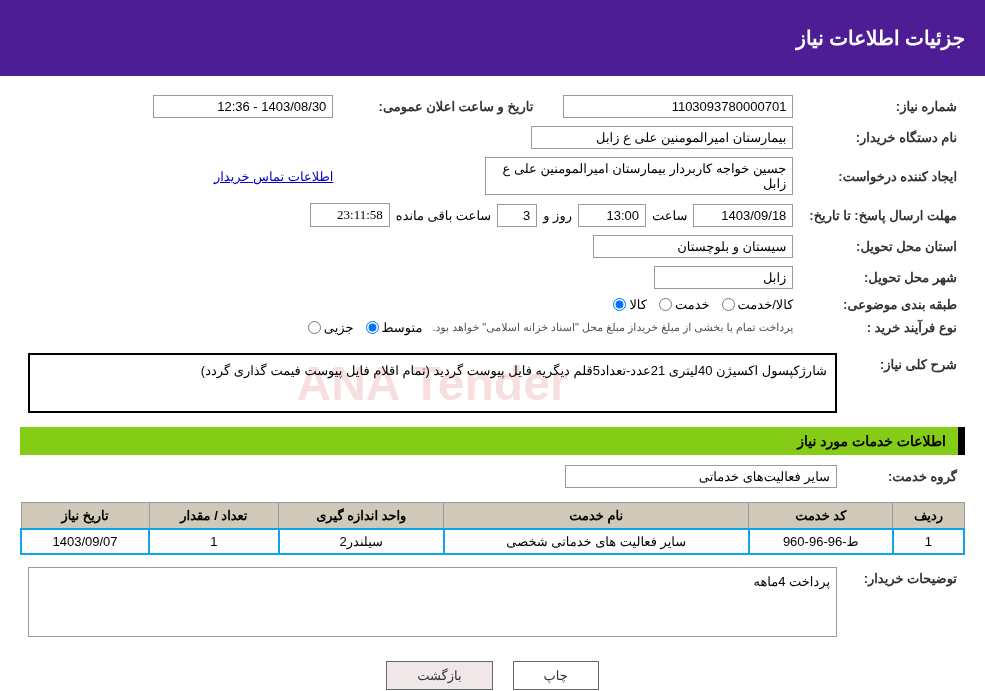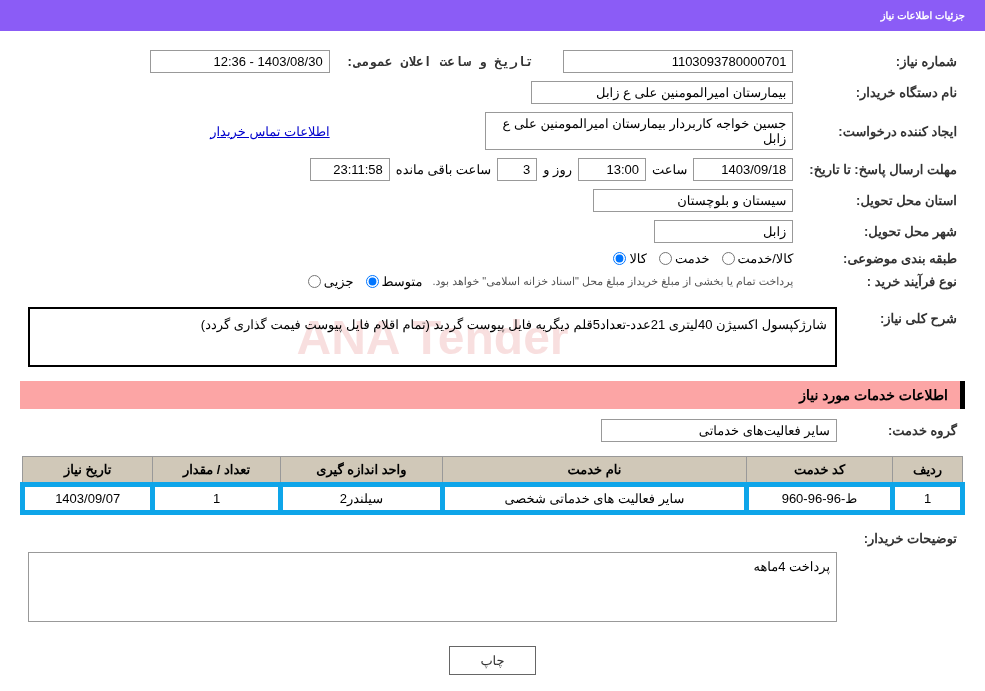--- a/index.html
+++ b/index.html
@@ -9,25 +9,25 @@
       background: #f0f0f0;
       direction: rtl;
     }
     .page-wrapper {
       width: 985px;
       min-height: 691px;
       background: #fff;
       margin: 0 auto;
     }
     .header-bar {
-      background: #8b5cf6;
+      background: #4c1d95;
       color: #fff;
       text-align: right;
-      padding: 10px 20px;
-      font-size: 10px;
+      padding: 26px 20px;
+      font-size: 20px;
       font-weight: bold;
     }
     .main-content {
       padding: 15px 20px;
     }
     .info-table {
       width: 100%;
       border-collapse: collapse;
       margin-bottom: 10px;
     }
@@ -51,26 +51,26 @@
       background: #fff;
       text-align: right;
       display: inline-block;
     }
     .link-blue {
       color: #0000cc;
       text-decoration: underline;
       cursor: pointer;
     }
     .section-title {
-      background: #fca5a5;
+      background: #84cc16;
       padding: 6px 12px;
       font-weight: bold;
       font-size: 14px;
       margin: 10px 0 6px 0;
-      border-right: 5px solid #000000;
+      border-right: 7px solid #000000;
     }
     .radio-group {
       display: inline-flex;
       align-items: center;
       gap: 12px;
       direction: rtl;
     }
     .radio-item {
       display: flex;
       align-items: center;
@@ -91,35 +91,34 @@
       margin: 8px 0;
     }
     .data-table th {
       background: #d0c8b8;
       border: 1px solid #999;
       padding: 5px 8px;
       text-align: center;
       font-weight: bold;
     }
     .data-table td {
-      border: 5px solid #0ea5e9;
+      border: 2px solid #0ea5e9;
       padding: 4px 8px;
       text-align: center;
     }
     .data-table tr:nth-child(even) {
       background: #f9f9f9;
     }
     .buyer-desc-box {
       border: 1px solid #999;
       min-height: 70px;
       padding: 6px;
       background: #fff;
       text-align: right;
       direction: rtl;
-      margin-top: 25px;
     }
     .bottom-buttons {
       text-align: center;
       margin: 20px 0 15px 0;
       display: flex;
       justify-content: center;
       gap: 20px;
     }
     .btn {
       padding: 6px 30px;
@@ -156,21 +155,21 @@
 
   <div class="main-content">
 
     <table class="info-table">
       <tbody>
           <tr>
         <td class="label-cell" style="width:120px;">شماره نیاز:</td>
         <td class="value-cell" style="width:260px;">
           <div class="input-box" style="width:230px;">1103093780000701</div>
         </td>
-        <td class="label-cell" style="width:200px;font-family:Liberation Mono, monospace;">تاریخ و ساعت اعلان عمومی:</td>
+        <td class="label-cell" style="width:200px;">تاریخ و ساعت اعلان عمومی:</td>
         <td class="value-cell">
           <div class="input-box" style="width:180px;">1403/08/30 - 12:36</div>
         </td>
       </tr>
 
       <tr>
         <td class="label-cell">نام دستگاه خریدار:</td>
         <td class="value-cell" colspan="3">
           <div class="input-box" style="width:262px;">بیمارستان امیرالمومنین علی  ع  زابل</div>
         </td>
@@ -189,21 +188,21 @@
       <tr>
         <td class="label-cell">مهلت ارسال پاسخ: تا تاریخ:</td>
         <td class="value-cell" colspan="3">
           <div class="row-flex" style="gap:6px;">
             <div class="input-box" style="width:100px;">1403/09/18</div>
             <span>ساعت</span>
             <div class="input-box" style="width:68px;">13:00</div>
             <span>روز و</span>
             <div class="input-box" style="width:40px;">3</div>
             <span>ساعت باقی مانده</span>
-            <div class="input-box" style="width:80px;">23:11:58</div>
+            <div class="input-box" style="width:80px;font-family:Liberation Serif, serif;">23:11:58</div>
           </div>
         </td>
       </tr>
 
       <tr>
         <td class="label-cell">استان محل تحویل:</td>
         <td class="value-cell" colspan="3">
           <div class="input-box" style="width:200px;">سیستان و بلوچستان</div>
         </td>
       </tr>
@@ -271,21 +270,21 @@
     </tbody>
       </table>
 
     <div class="section-title">اطلاعات خدمات مورد نیاز</div>
 
     <table class="info-table">
       <tbody>
           <tr>
         <td class="label-cell" style="width:120px;">گروه خدمت:</td>
         <td>
-          <div class="input-box" style="width:236px;text-align:right;">سایر فعالیت‌های خدماتی</div>
+          <div class="input-box" style="width:272px;text-align:right;">سایر فعالیت‌های خدماتی</div>
         </td>
       </tr>
     </tbody>
       </table>
 
     <table class="data-table">
       <thead>
         <tr>
           <th>ردیف</th>
           <th>کد خدمت</th>
@@ -315,16 +314,17 @@
           <div class="buyer-desc-box">
             <span>پرداخت 4ماهه</span>
           </div>
         </td>
       </tr>
     </tbody>
       </table>
 
     <div class="bottom-buttons">
       <button class="btn btn-print">چاپ</button>
+      <button class="btn btn-back">بازگشت</button>
     </div>
 
   </div>
 </div>
 
 </body></html>

